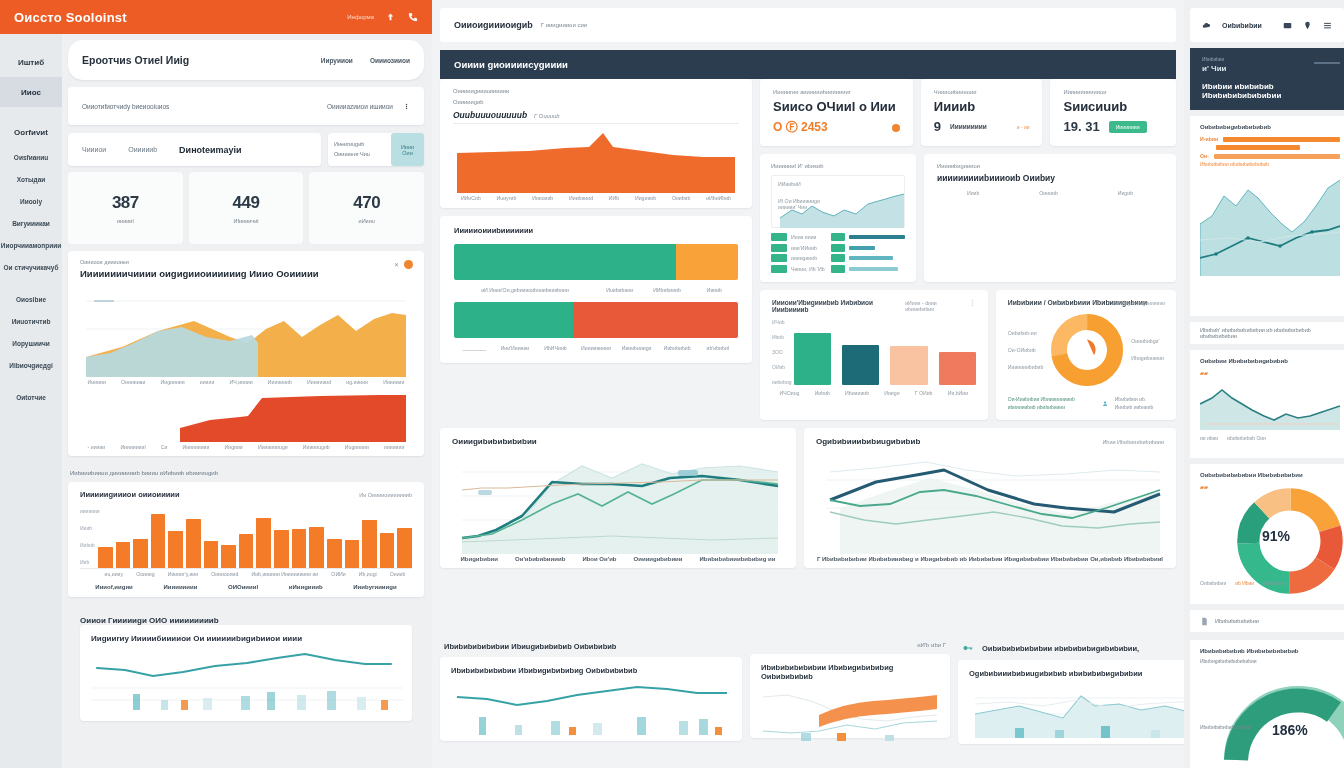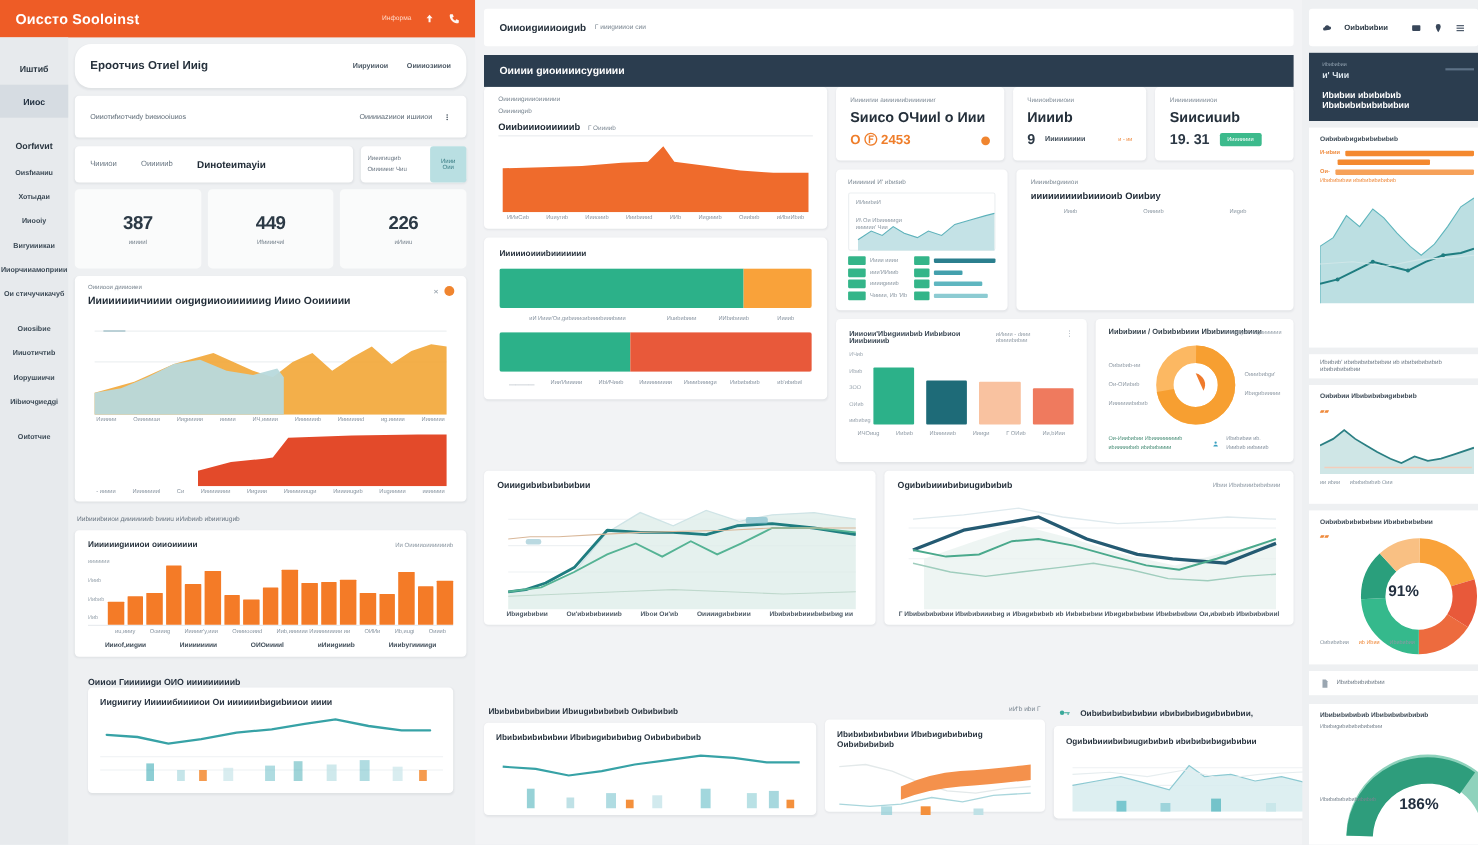--- a/index.html
+++ b/index.html
@@ -100,21 +100,21 @@
   .mid-dark { position: absolute; left: 8px; top: 50px; width: 736px; height: 29px; background: #2b3d4f; display: flex; align-items: center; padding: 0 14px; }
   .mid-dark-t { color: #fff; font-size: 9.5px; font-weight: bold; filter: blur(.55px); }
 
   .m-wrap { position: absolute; left: 8px; top: 79px; width: 736px; }
   .m-row { display: flex; gap: 8px; }
   .m-col { display: flex; flex-direction: column; gap: 8px; }
 
   .orangearea { background: #fff; padding: 9px 13px 7px; }
   .oa-l1 { font-size: 5.8px; color: #7c8893; filter: blur(.62px); }
   .oa-l2 { font-size: 5.8px; color: #7c8893; margin-top: 5px; filter: blur(.62px); }
-  .oa-l3 { display: flex; align-items: baseline; gap: 7px; margin-top: 5px; padding-bottom: 3px; border-bottom: 1px solid #e9ecee; }
+  .oa-l3 { display: flex; align-items: baseline; gap: 7px; margin-top: 5px; padding-bottom: 3px; border-bottom: 1px solid #e9ecee; font-style: italic; }
   .oa-b { font-size: 8.5px; font-weight: bold; color: #222d38; filter: blur(.55px); }
   .oa-s { font-size: 5.8px; color: #808c97; filter: blur(.62px); }
 
   .kpi-wide { background: #fff; padding: 10px 13px; }
   .kw-lbl { font-size: 5.8px; color: #818d98; filter: blur(.63px); }
   .kw-big { font-size: 13px; font-weight: bold; color: #242f3a; margin-top: 4px; filter: blur(.6px); }
   .kw-row { display: flex; align-items: center; gap: 9px; margin-top: 5px; }
   .kw-orange { font-size: 12px; font-weight: bold; color: #ef7e2b; filter: blur(.65px); }
   .kw-dark { font-size: 13px; font-weight: bold; color: #2c3845; filter: blur(.6px); }
   .kw-sm { font-size: 6.5px; font-weight: bold; color: #3f4c58; filter: blur(.6px); }
@@ -290,21 +290,21 @@
       <div class="kpis">
         <div class="kpi">
           <div class="kpi-val">387</div>
           <div class="kpi-lbl">иииииl</div>
         </div>
         <div class="kpi">
           <div class="kpi-val">449</div>
           <div class="kpi-lbl">Иfиииичиl</div>
         </div>
         <div class="kpi">
-          <div class="kpi-val">226</div>
+          <div class="kpi-val">470</div>
           <div class="kpi-lbl">иИииu</div>
         </div>
       </div>
 
       <div class="card areacard">
         <div class="ac-tools">
           <div class="ac-x">✕</div>
           <div class="ac-circ"></div>
         </div>
         <div class="ac-sub">Оиииоои диииоиeи</div>

